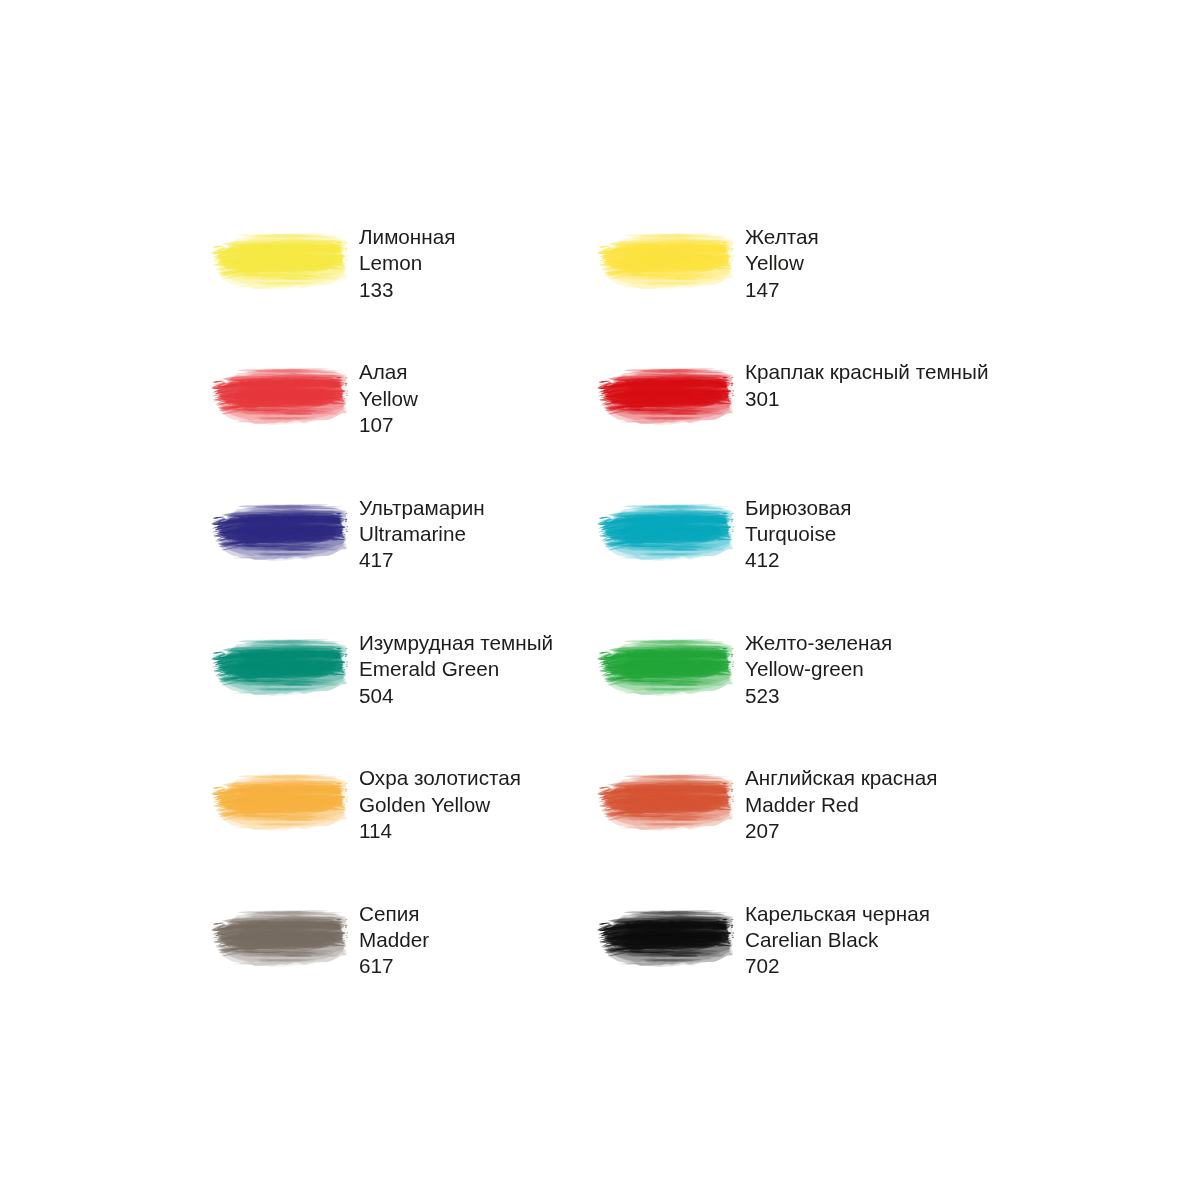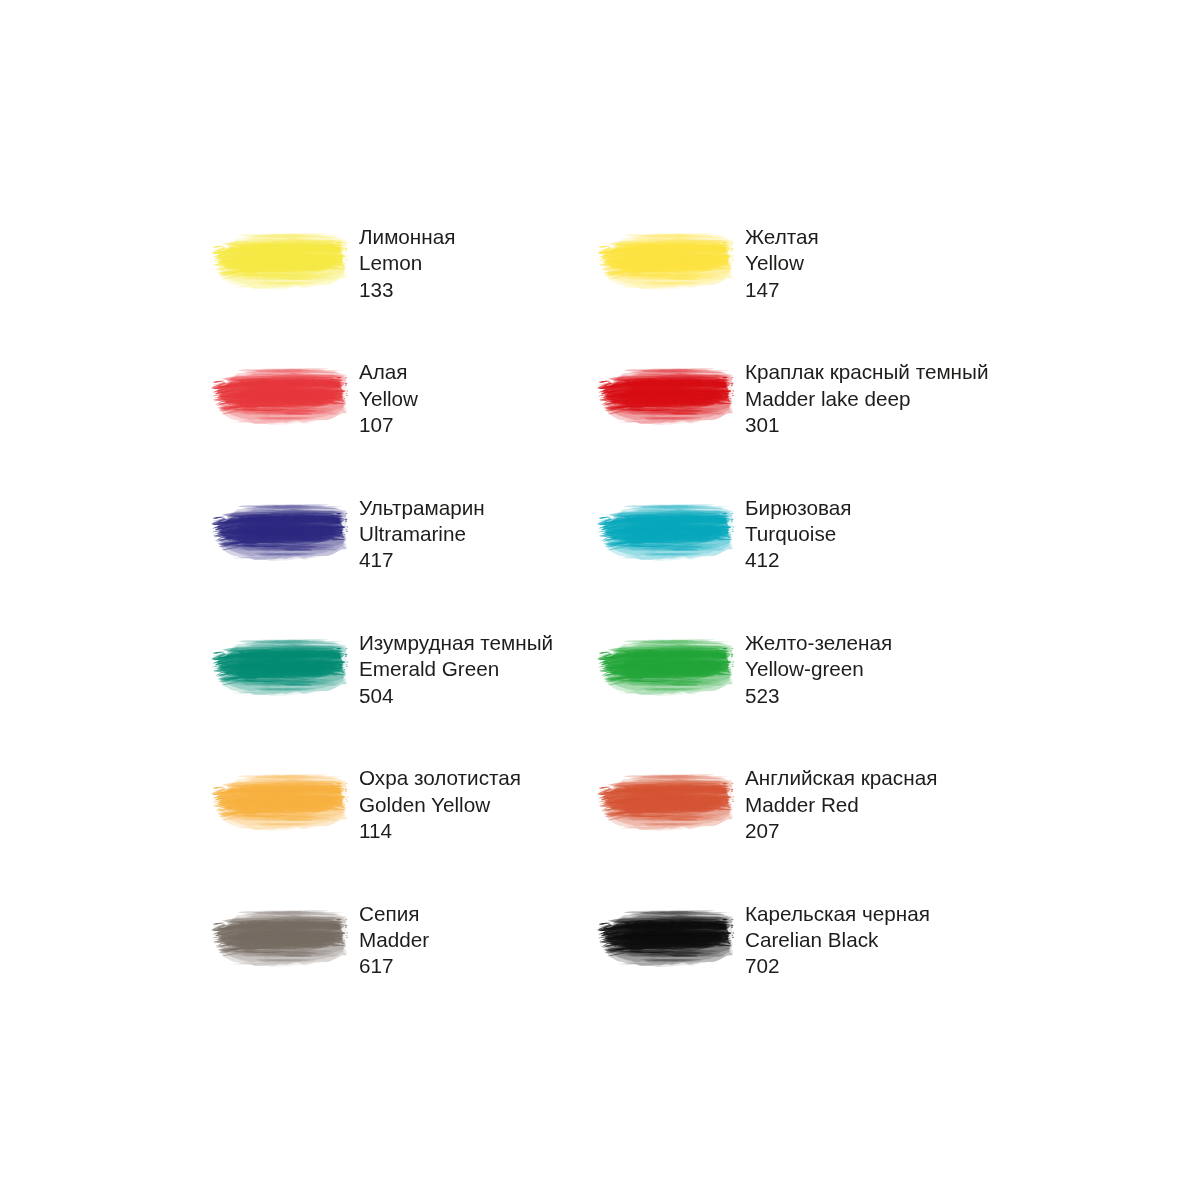--- a/index.html
+++ b/index.html
@@ -287,21 +287,20 @@
       <div class="swatch-row" style="left: 596.5px; top: 368.4px;">
         <div class="chip">
           <svg viewBox="0 0 150 72" preserveAspectRatio="none">
             <g filter="url(#softblur)" fill="#d70d13">
               <use href="#brush"></use>
             </g>
           </svg>
         </div>
         <div class="labels">
           <div class="line name-ru">Краплак красный темный</div>
-          <div class="line name-en">Madder lake deep</div>
           <div class="line code">301</div>
         </div>
       </div>
       <div class="swatch-row" style="left: 210.5px; top: 503.7px;">
         <div class="chip">
           <svg viewBox="0 0 150 72" preserveAspectRatio="none">
             <g filter="url(#softblur)" fill="#2d2980">
               <use href="#brush"></use>
             </g>
           </svg>

